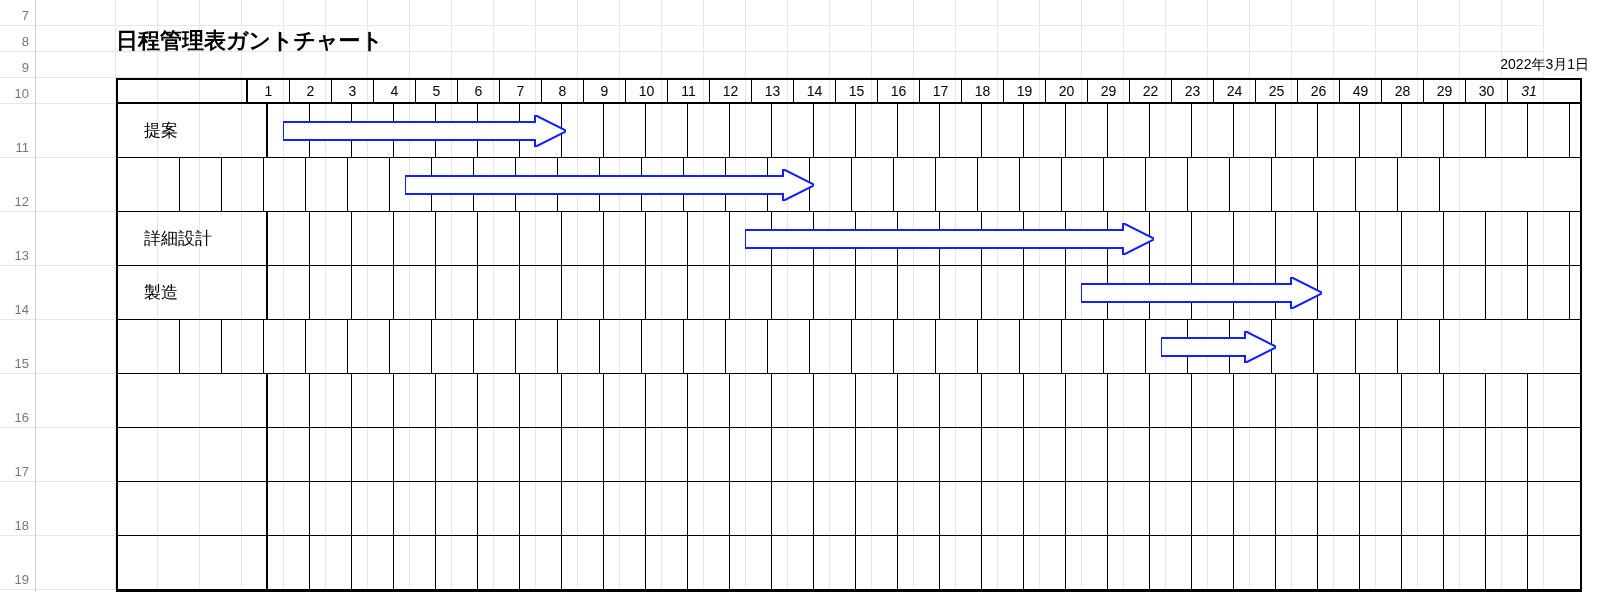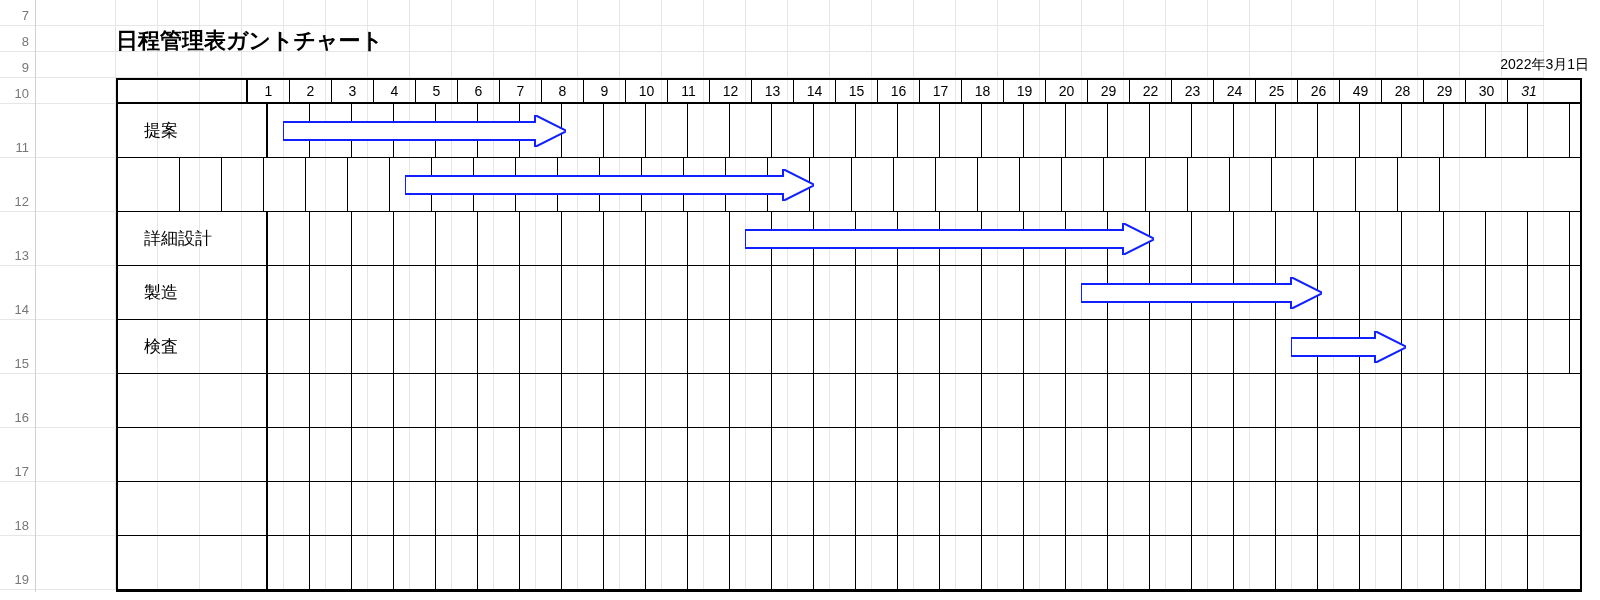--- a/index.html
+++ b/index.html
@@ -706,21 +706,20 @@
                 <div class="gantt-cell"></div>
                 <div class="gantt-cell"></div>
                 <div class="arrow" style="left: 812.7px; width: 241.5px;">
                   <svg viewBox="0 0 241.5 32" preserveAspectRatio="none">
                     <polygon points="0,7.04 210,7.04 210,0 241.5,16 210,32 210,24.96 0,24.96" fill="#fff" stroke="#1020ff" stroke-width="2" stroke-linejoin="miter"></polygon>
                   </svg>
                 </div>
               </div>
             </div>
             <div class="gantt-row">
-              <div class="gantt-task-name">検査</div>
               <div class="gantt-cells">
                 <div class="gantt-cell"></div>
                 <div class="gantt-cell"></div>
                 <div class="gantt-cell"></div>
                 <div class="gantt-cell"></div>
                 <div class="gantt-cell"></div>
                 <div class="gantt-cell"></div>
                 <div class="gantt-cell"></div>
                 <div class="gantt-cell"></div>
                 <div class="gantt-cell"></div>

